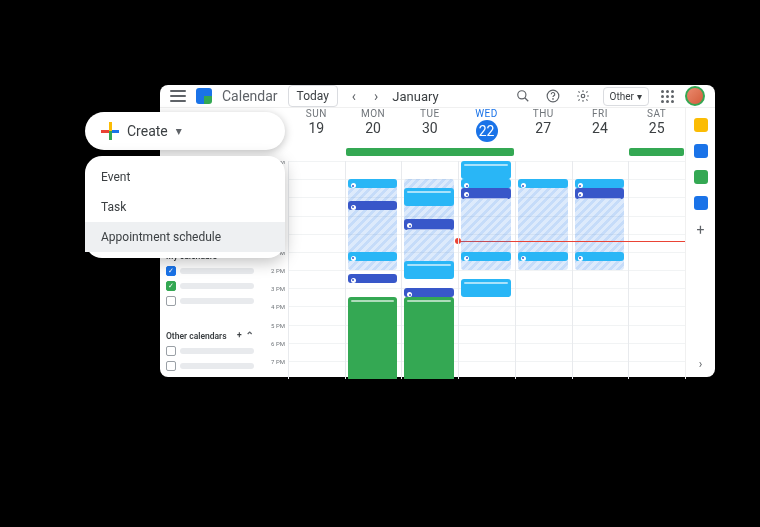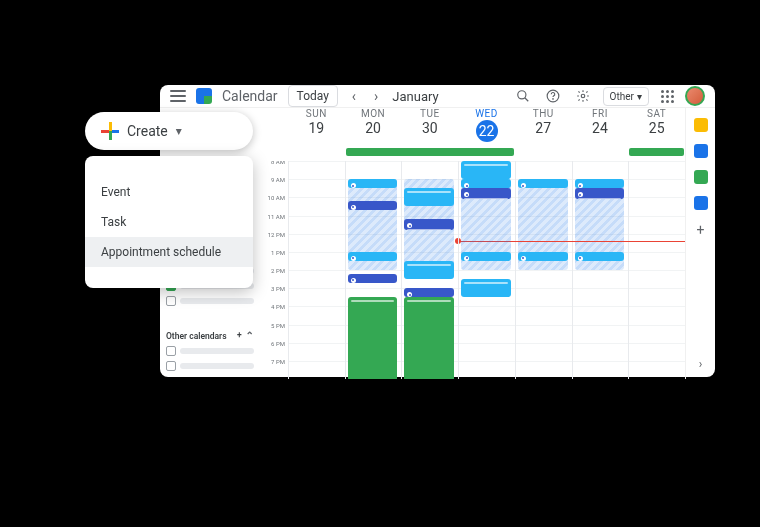--- a/index.html
+++ b/index.html
@@ -61,21 +61,21 @@
 .side-panel { width: 30px; display: flex; flex-direction: column; align-items: center; gap: 12px; padding-top: 10px; border-left: 1px solid #f0f0f0; position: relative; }
 .side-icon { width: 14px; height: 14px; border-radius: 3px; }
 .side-chev { position: absolute; bottom: 8px; color: #5f6368; font-size: 12px; cursor: pointer; }
 .create-popup { position: absolute; left: 85px; top: 112px; z-index: 20; }
 .create-btn { display: flex; align-items: center; gap: 8px; background: #fff; border-radius: 24px; padding: 10px 16px; box-shadow: 0 2px 8px rgba(0,0,0,0.25); cursor: pointer; }
 .plus-icon { width: 18px; height: 18px; position: relative; }
 .plus-icon .h { position: absolute; left: 0; right: 0; top: 8px; height: 3px; background: linear-gradient(90deg,#ea4335 0 50%,#1a73e8 50% 100%); }
 .plus-icon .v { position: absolute; top: 0; bottom: 0; left: 8px; width: 3px; background: linear-gradient(180deg,#fbbc04 0 50%,#34a853 50% 100%); }
 .create-label { font-size: 14px; color: #3c4043; }
 .create-chev { font-size: 12px; color: #5f6368; }
-.dropdown { margin-top: 6px; background: #fff; border-radius: 8px; box-shadow: 0 4px 16px rgba(0,0,0,0.25); padding: 21px 0; width: 168px; }
+.dropdown { margin-top: 6px; background: #fff; border-radius: 17px; box-shadow: 0 4px 16px rgba(0,0,0,0.25); padding: 6px 0; width: 200px; }
 .dd-item { padding: 8px 16px; font-size: 12px; color: #3c4043; cursor: pointer; }
 .dd-item.highlight { background: #eef0f2; }
 </style>
 </head>
 <body>
 
 <div class="window">
   <div class="topbar">
     <div class="hamburger">
         <span></span>

